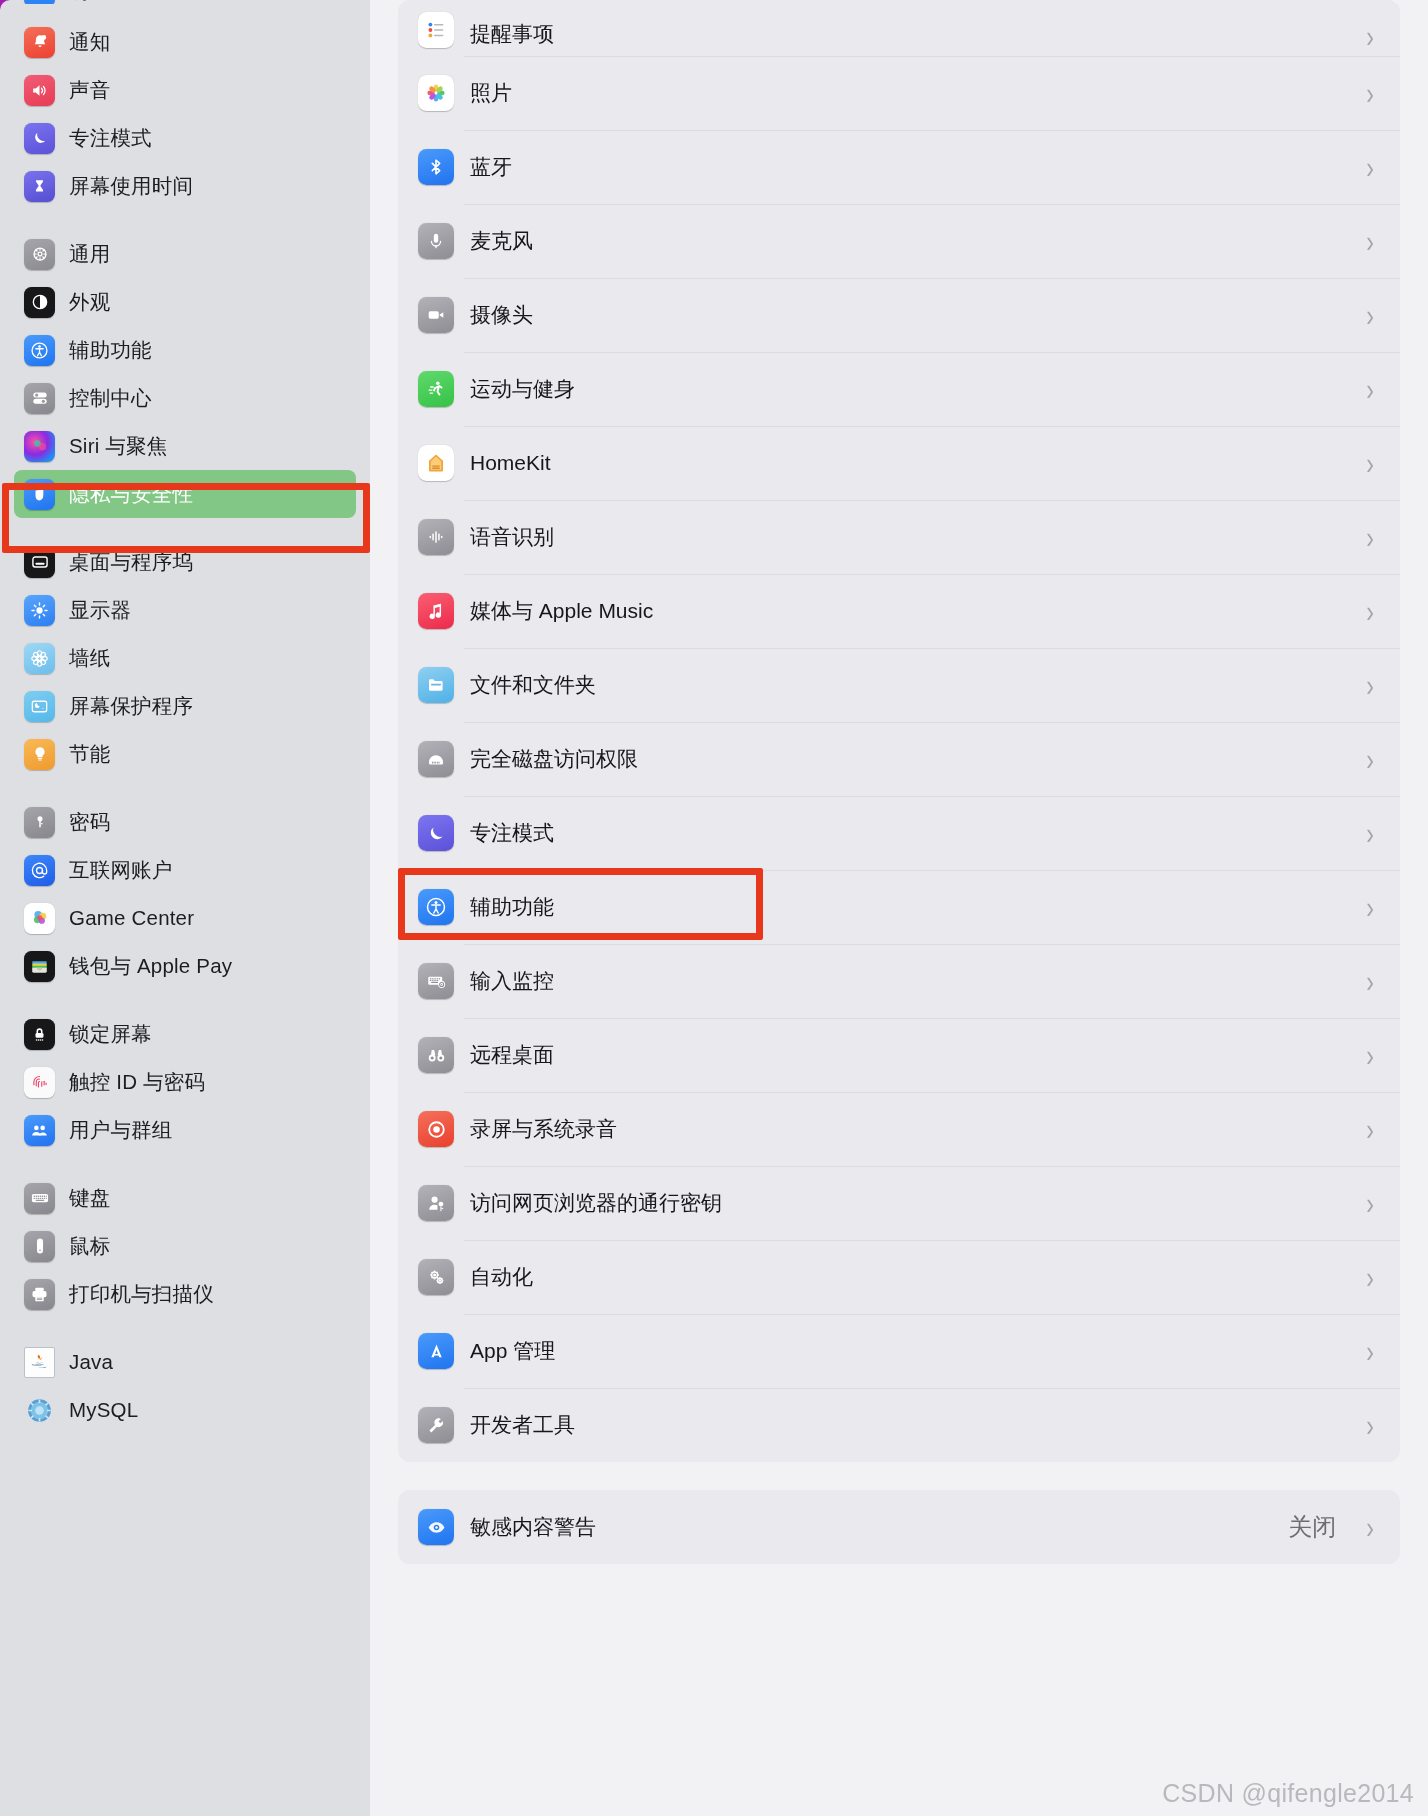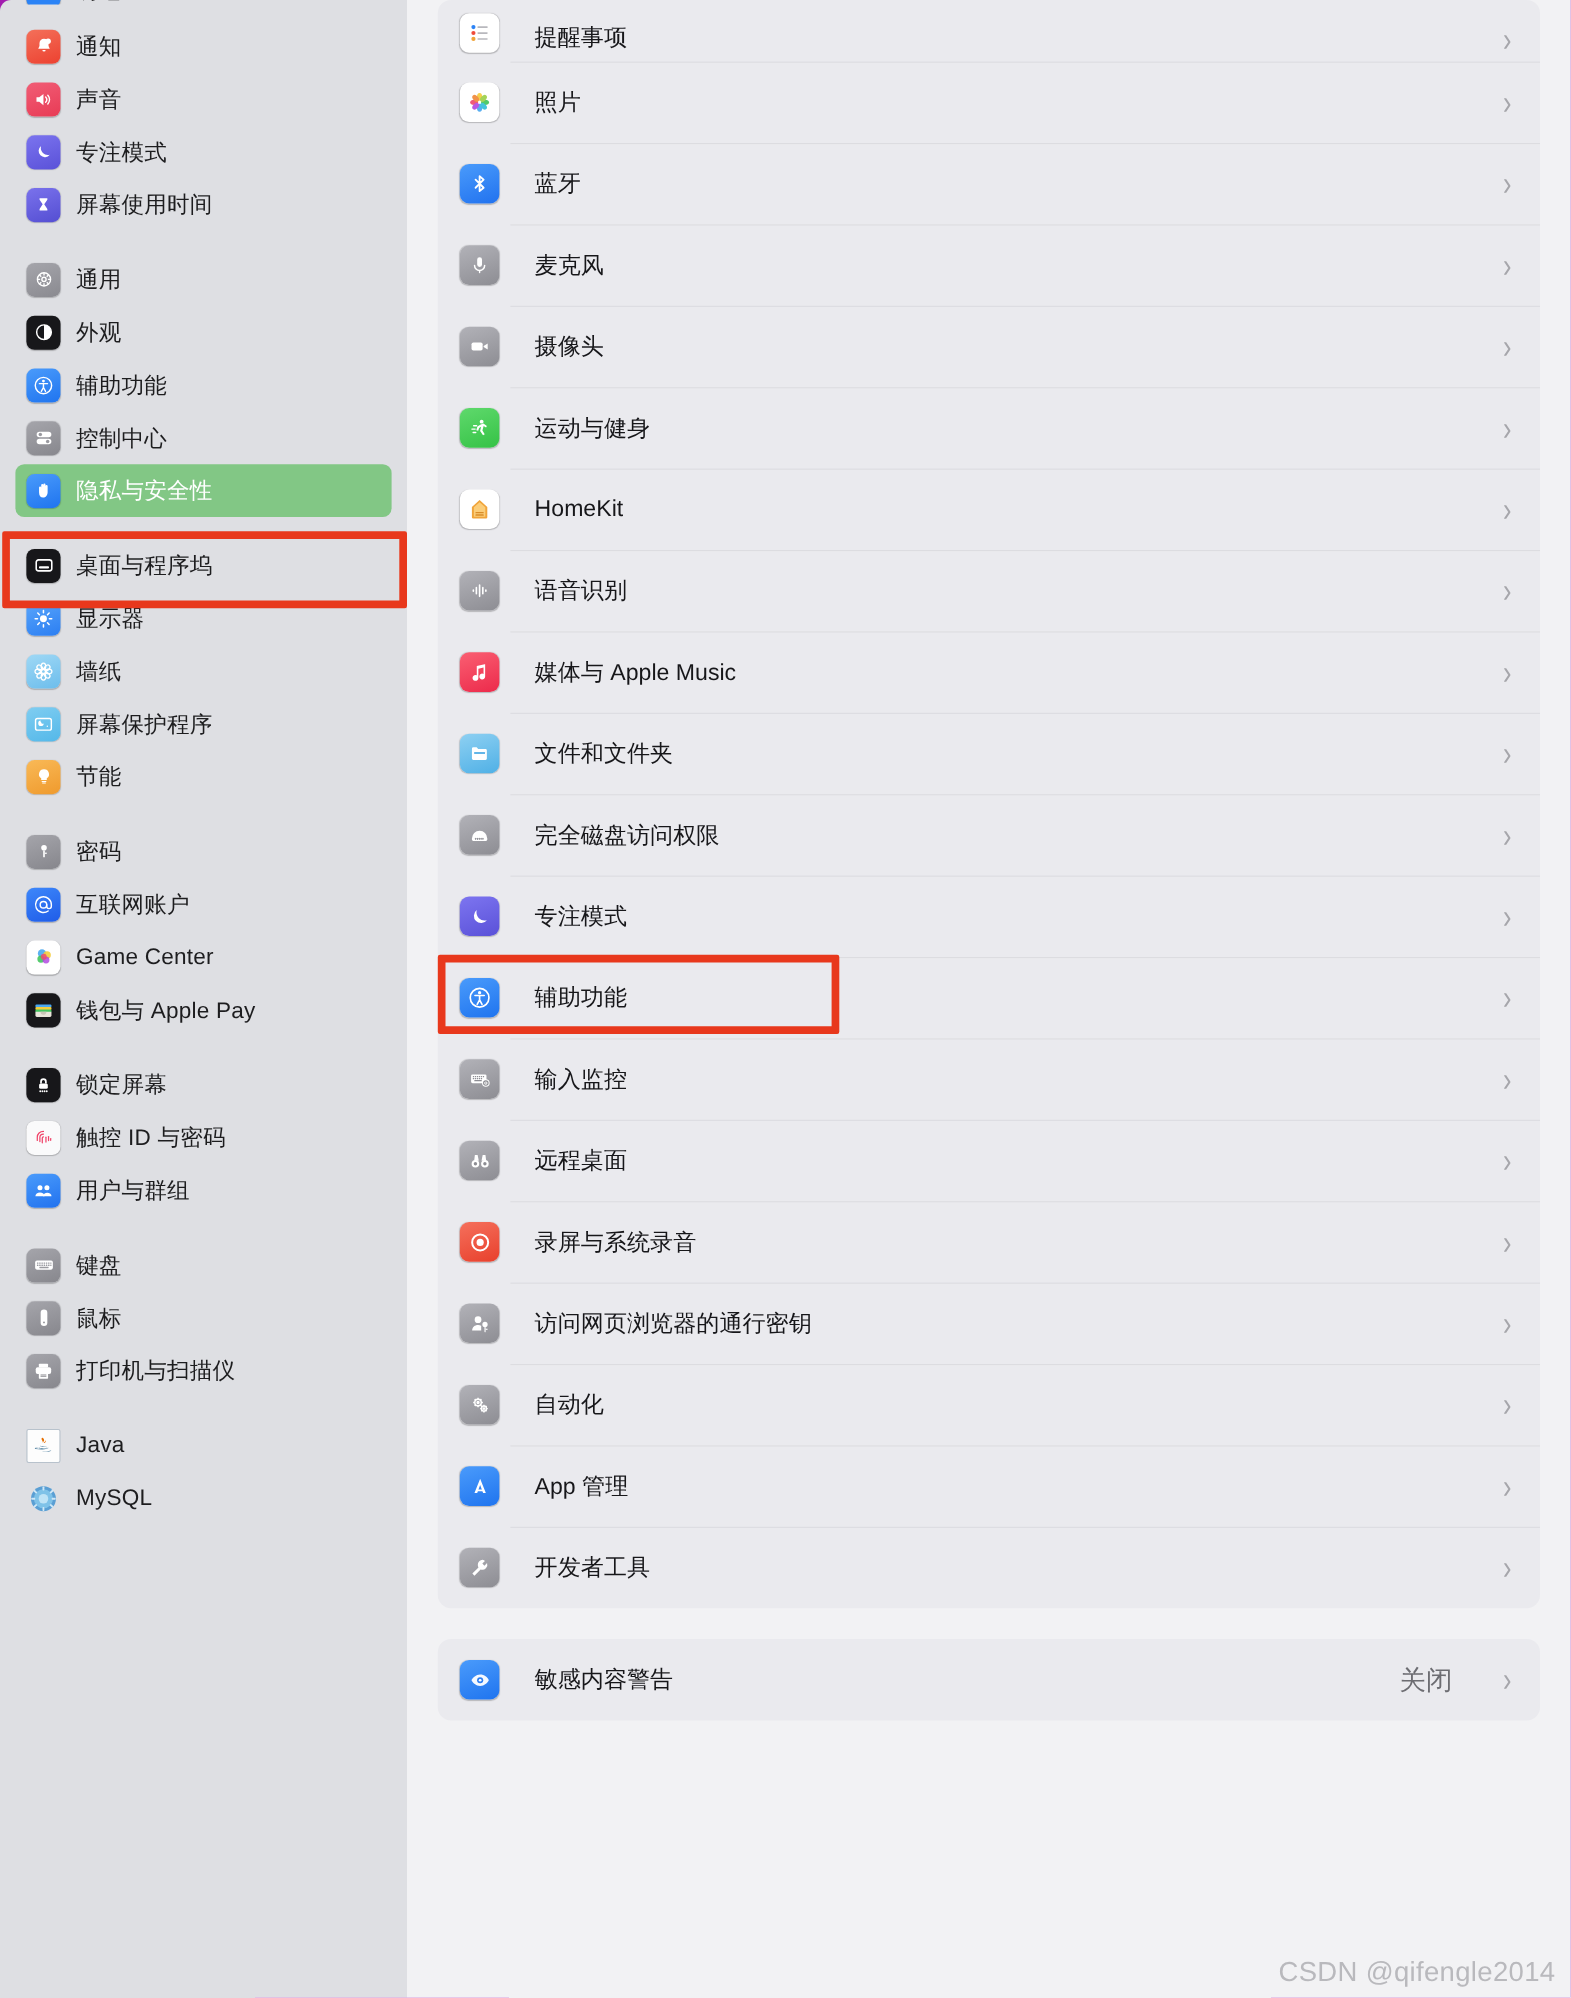--- a/index.html
+++ b/index.html
@@ -75,21 +75,21 @@
     margin-top: 0;
     overflow: hidden;
   }
   .card.second { margin-top: 28px; }
   .row {
     display: flex;
     align-items: center;
     height: 74px;
     padding: 0 26px 0 20px;
     position: relative;
-    gap: 32px;
+    gap: 16px;
   }
   .row + .row::before {
     content: "";
     position: absolute;
     left: 66px; right: 0; top: 0;
     height: 1px;
     background: #dcdce0;
   }
   .row .rlbl {
     font-size: 21px;
@@ -224,20 +224,29 @@
         <div class="sb-item">
           <span class="ic" style="background:linear-gradient(160deg,#a5a5ab,#87878d);">
             <svg width="20" height="20" viewBox="0 0 24 24">
                 <rect x="4" y="5.5" width="16" height="6" rx="3" fill="#fff"></rect>
                 <circle cx="8" cy="8.5" r="1.9" fill="#9a9aa0"></circle>
                 <rect x="4" y="13" width="16" height="6" rx="3" fill="#fff"></rect>
                 <circle cx="16" cy="16" r="1.9" fill="#9a9aa0"></circle>
               </svg>
           </span>
           <span class="lbl">控制中心</span>
+        </div>
+        <div class="sb-item">
+          <span class="ic" style="background:radial-gradient(circle at 35% 35%,#ff4fa3,#8a2be2 45%,#1f8ef1 80%);">
+            <svg width="20" height="20" viewBox="0 0 24 24">
+                <circle cx="9" cy="9" r="4" fill="#2ad6a0" opacity=".75"></circle>
+                <circle cx="15" cy="13" r="4.5" fill="#ff4f8b" opacity=".6"></circle>
+              </svg>
+          </span>
+          <span class="lbl">Siri 与聚焦</span>
         </div>
         <div class="sb-item selected">
           <span class="ic" style="background:linear-gradient(160deg,#4a9bfb,#1f74ef);">
             <svg width="18" height="18" viewBox="0 0 24 24" fill="#fff">
                 <path d="M6 12V8.2a1.3 1.3 0 0 1 2.6 0V5.3a1.3 1.3 0 0 1 2.6 0v2.9V4.8a1.3 1.3 0 0 1 2.6 0v3.4V6.6a1.3 1.3 0 0 1 2.6 0V14c0 3.7-2.3 6.5-5.5 6.5S6 17.9 6 14z"></path>
               </svg>
           </span>
           <span class="lbl">隐私与安全性</span>
         </div>
       </div>

